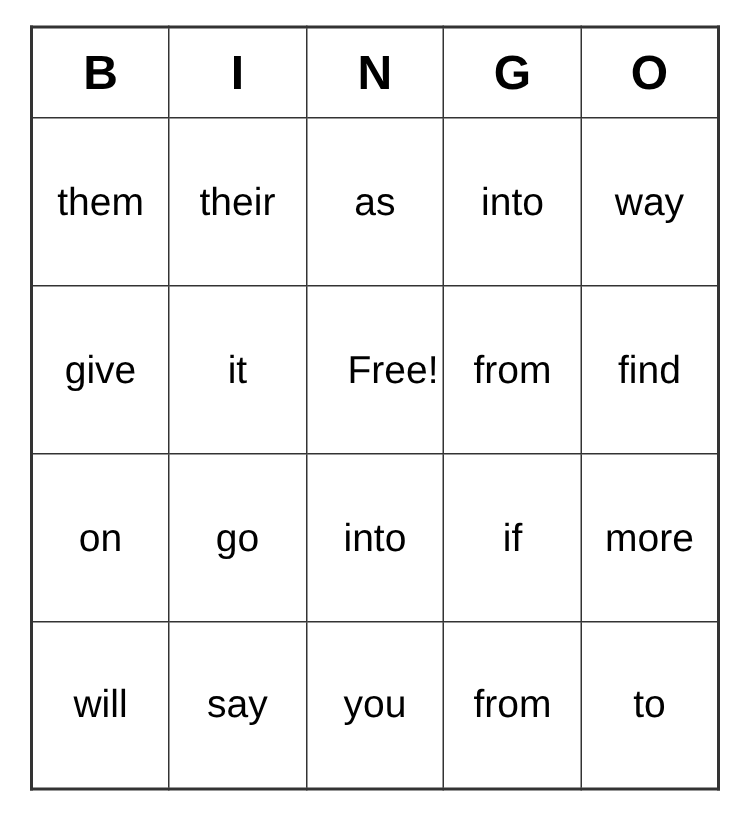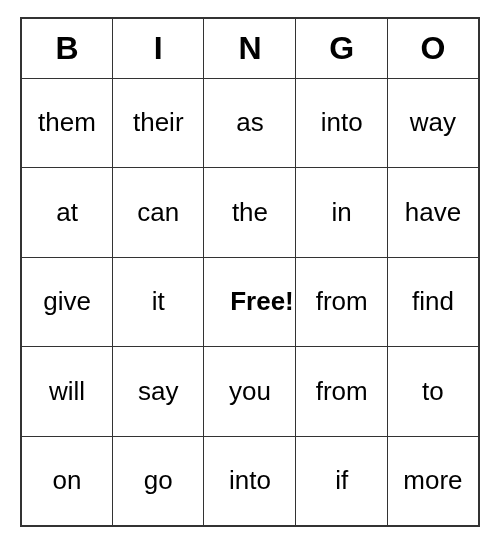--- a/index.html
+++ b/index.html
@@ -40,21 +40,21 @@
     }
 
     .bingo-card tbody td {
       height: 88px;
       width: 92px;
       border-radius: 18px;
     }
 
     .free-cell {
       font-size: 22px;
-      font-weight: bold;
+      font-weight: normal;
       padding-left: 24px;
     }
   </style>
 </head>
 <body>
 
 <table class="bingo-card">
   <thead>
     <tr>
       <th>B</th>
@@ -66,41 +66,34 @@
   </thead>
   <tbody id="bingo-body">
   <tr>
         <td>them</td>
         <td>their</td>
         <td>as</td>
         <td>into</td>
         <td>way</td>
       </tr>
       <tr>
-        <td>at</td>
-        <td>can</td>
-        <td>the</td>
-        <td>in</td>
-        <td>have</td>
-      </tr>
-      <tr>
         <td>give</td>
         <td>it</td>
         <td class="free-cell">Free!</td>
         <td>from</td>
         <td>find</td>
+      </tr>
+      <tr>
+        <td>on</td>
+        <td>go</td>
+        <td>into</td>
+        <td>if</td>
+        <td>more</td>
       </tr>
       <tr>
         <td>will</td>
         <td>say</td>
         <td>you</td>
         <td>from</td>
         <td>to</td>
       </tr>
-      <tr>
-        <td>on</td>
-        <td>go</td>
-        <td>into</td>
-        <td>if</td>
-        <td>more</td>
-      </tr>
     </tbody>
 </table>
 
 </body></html>

